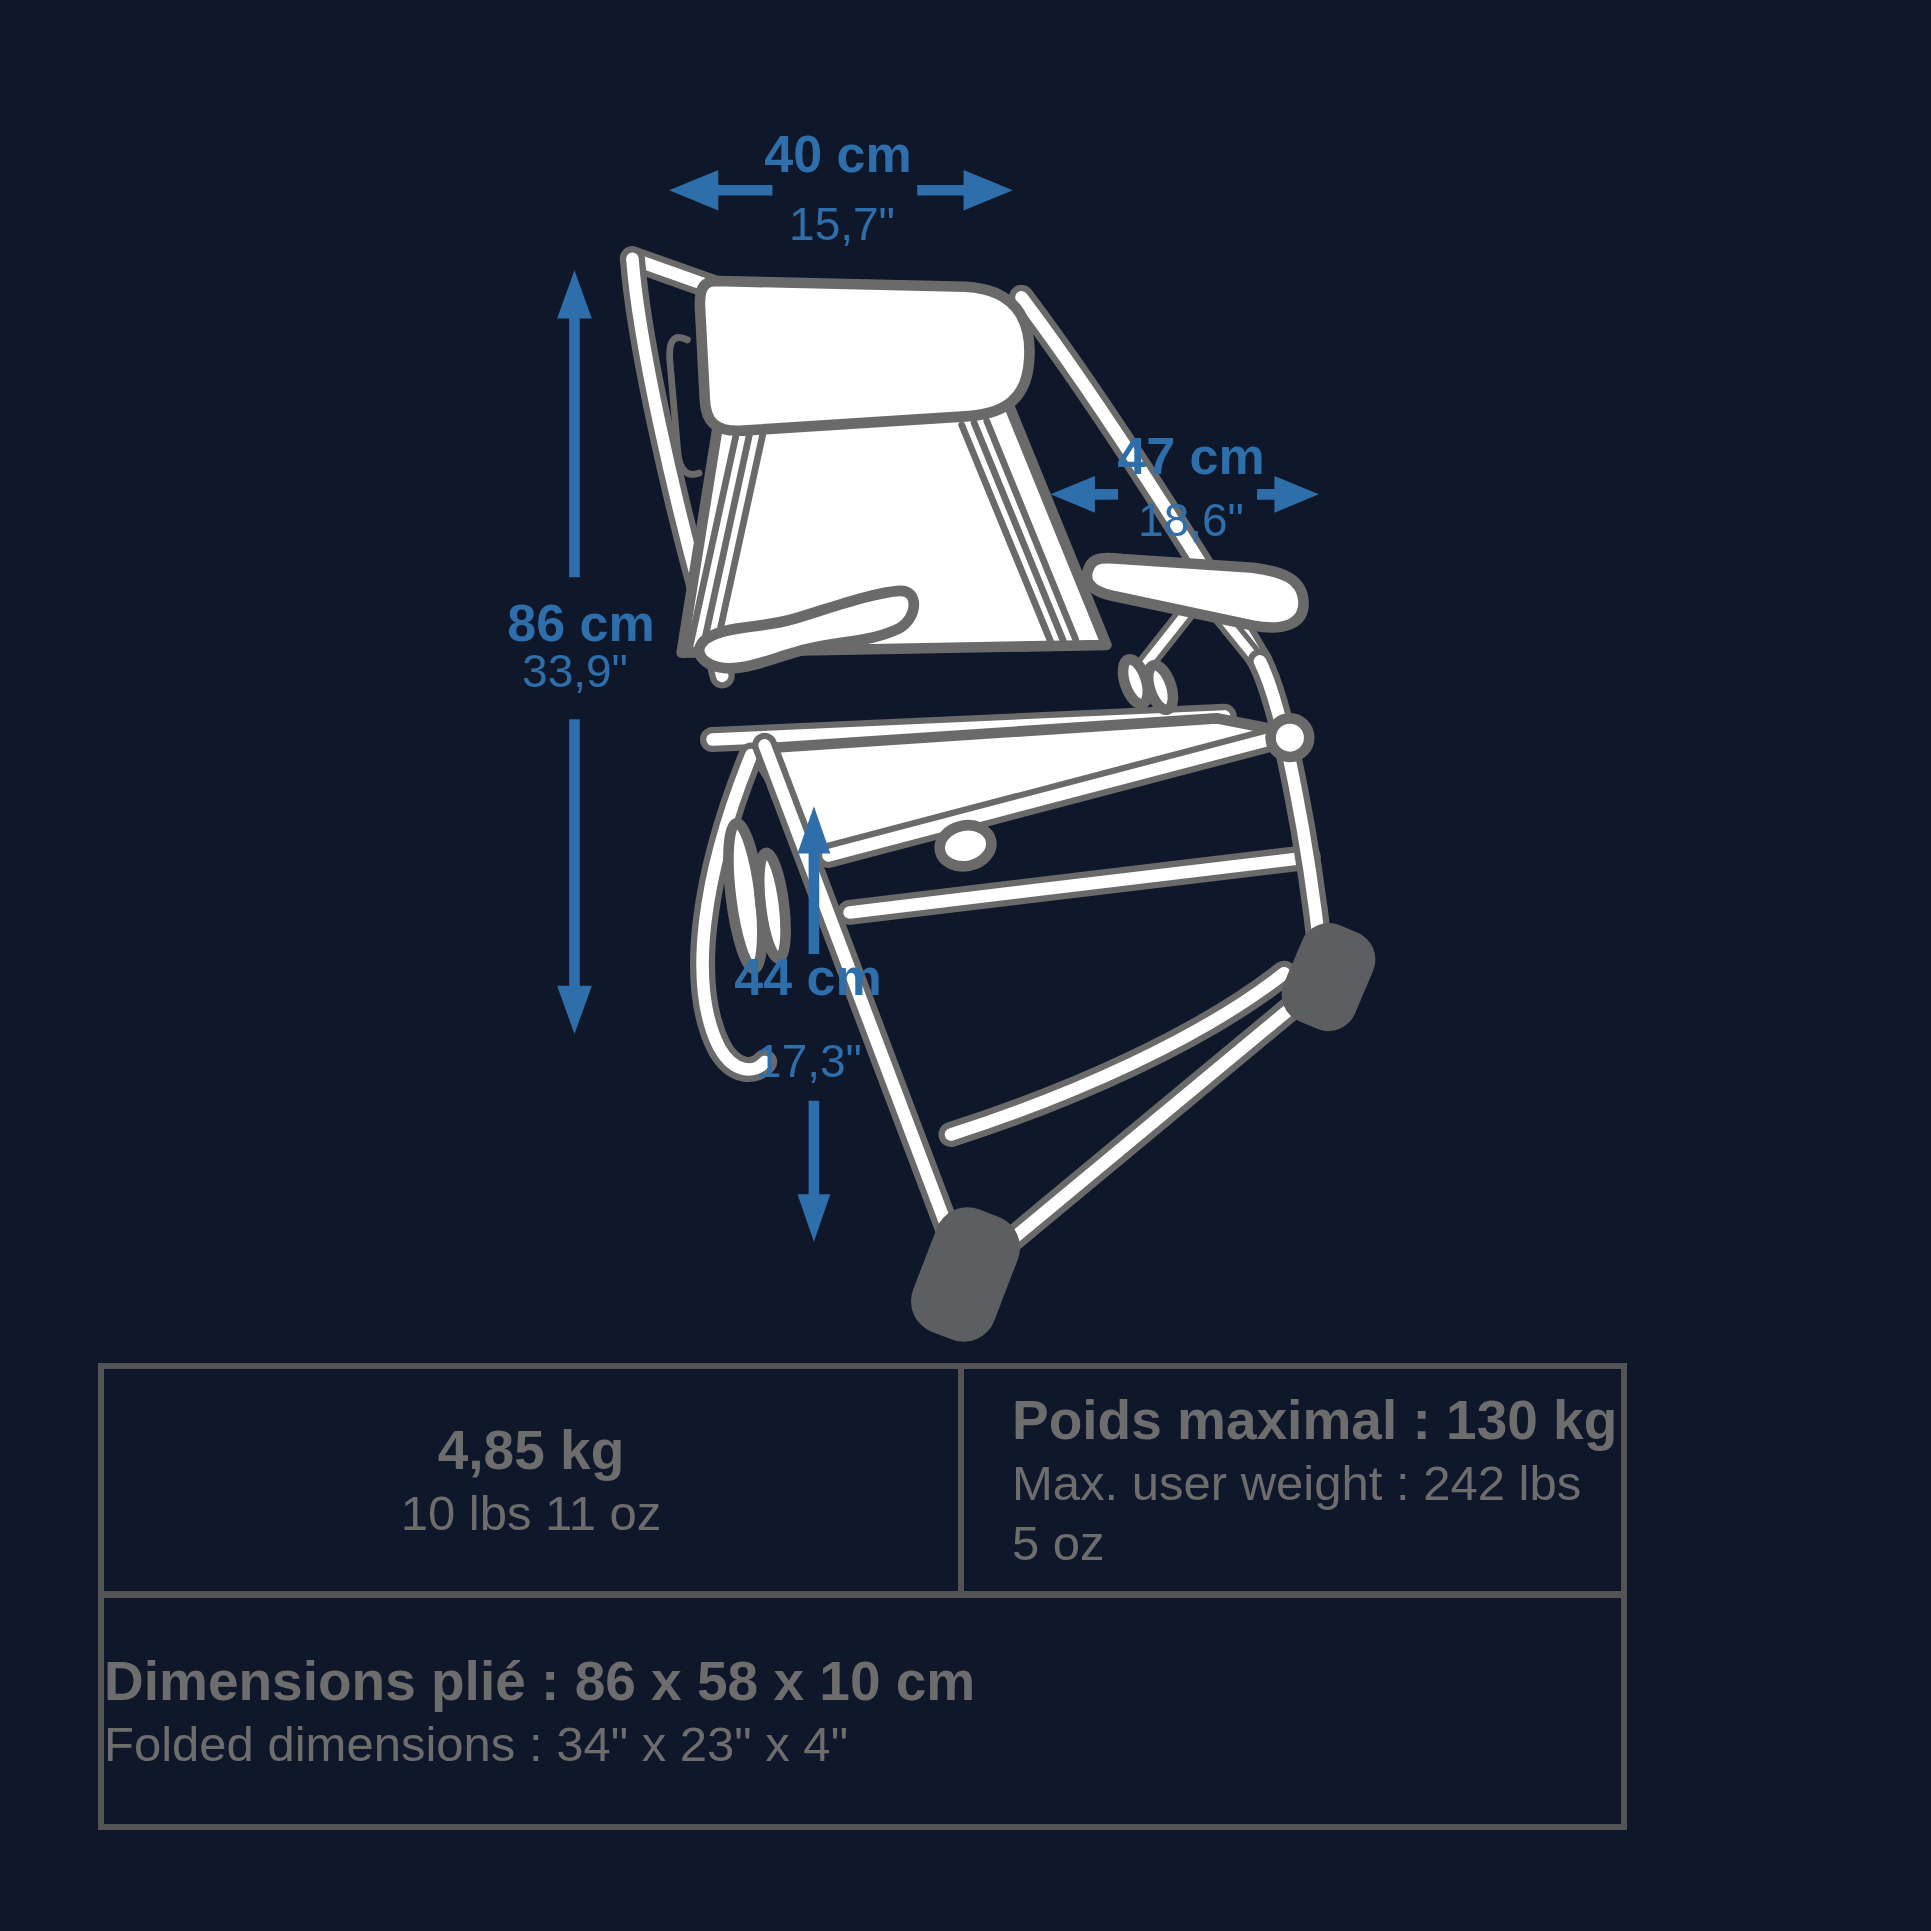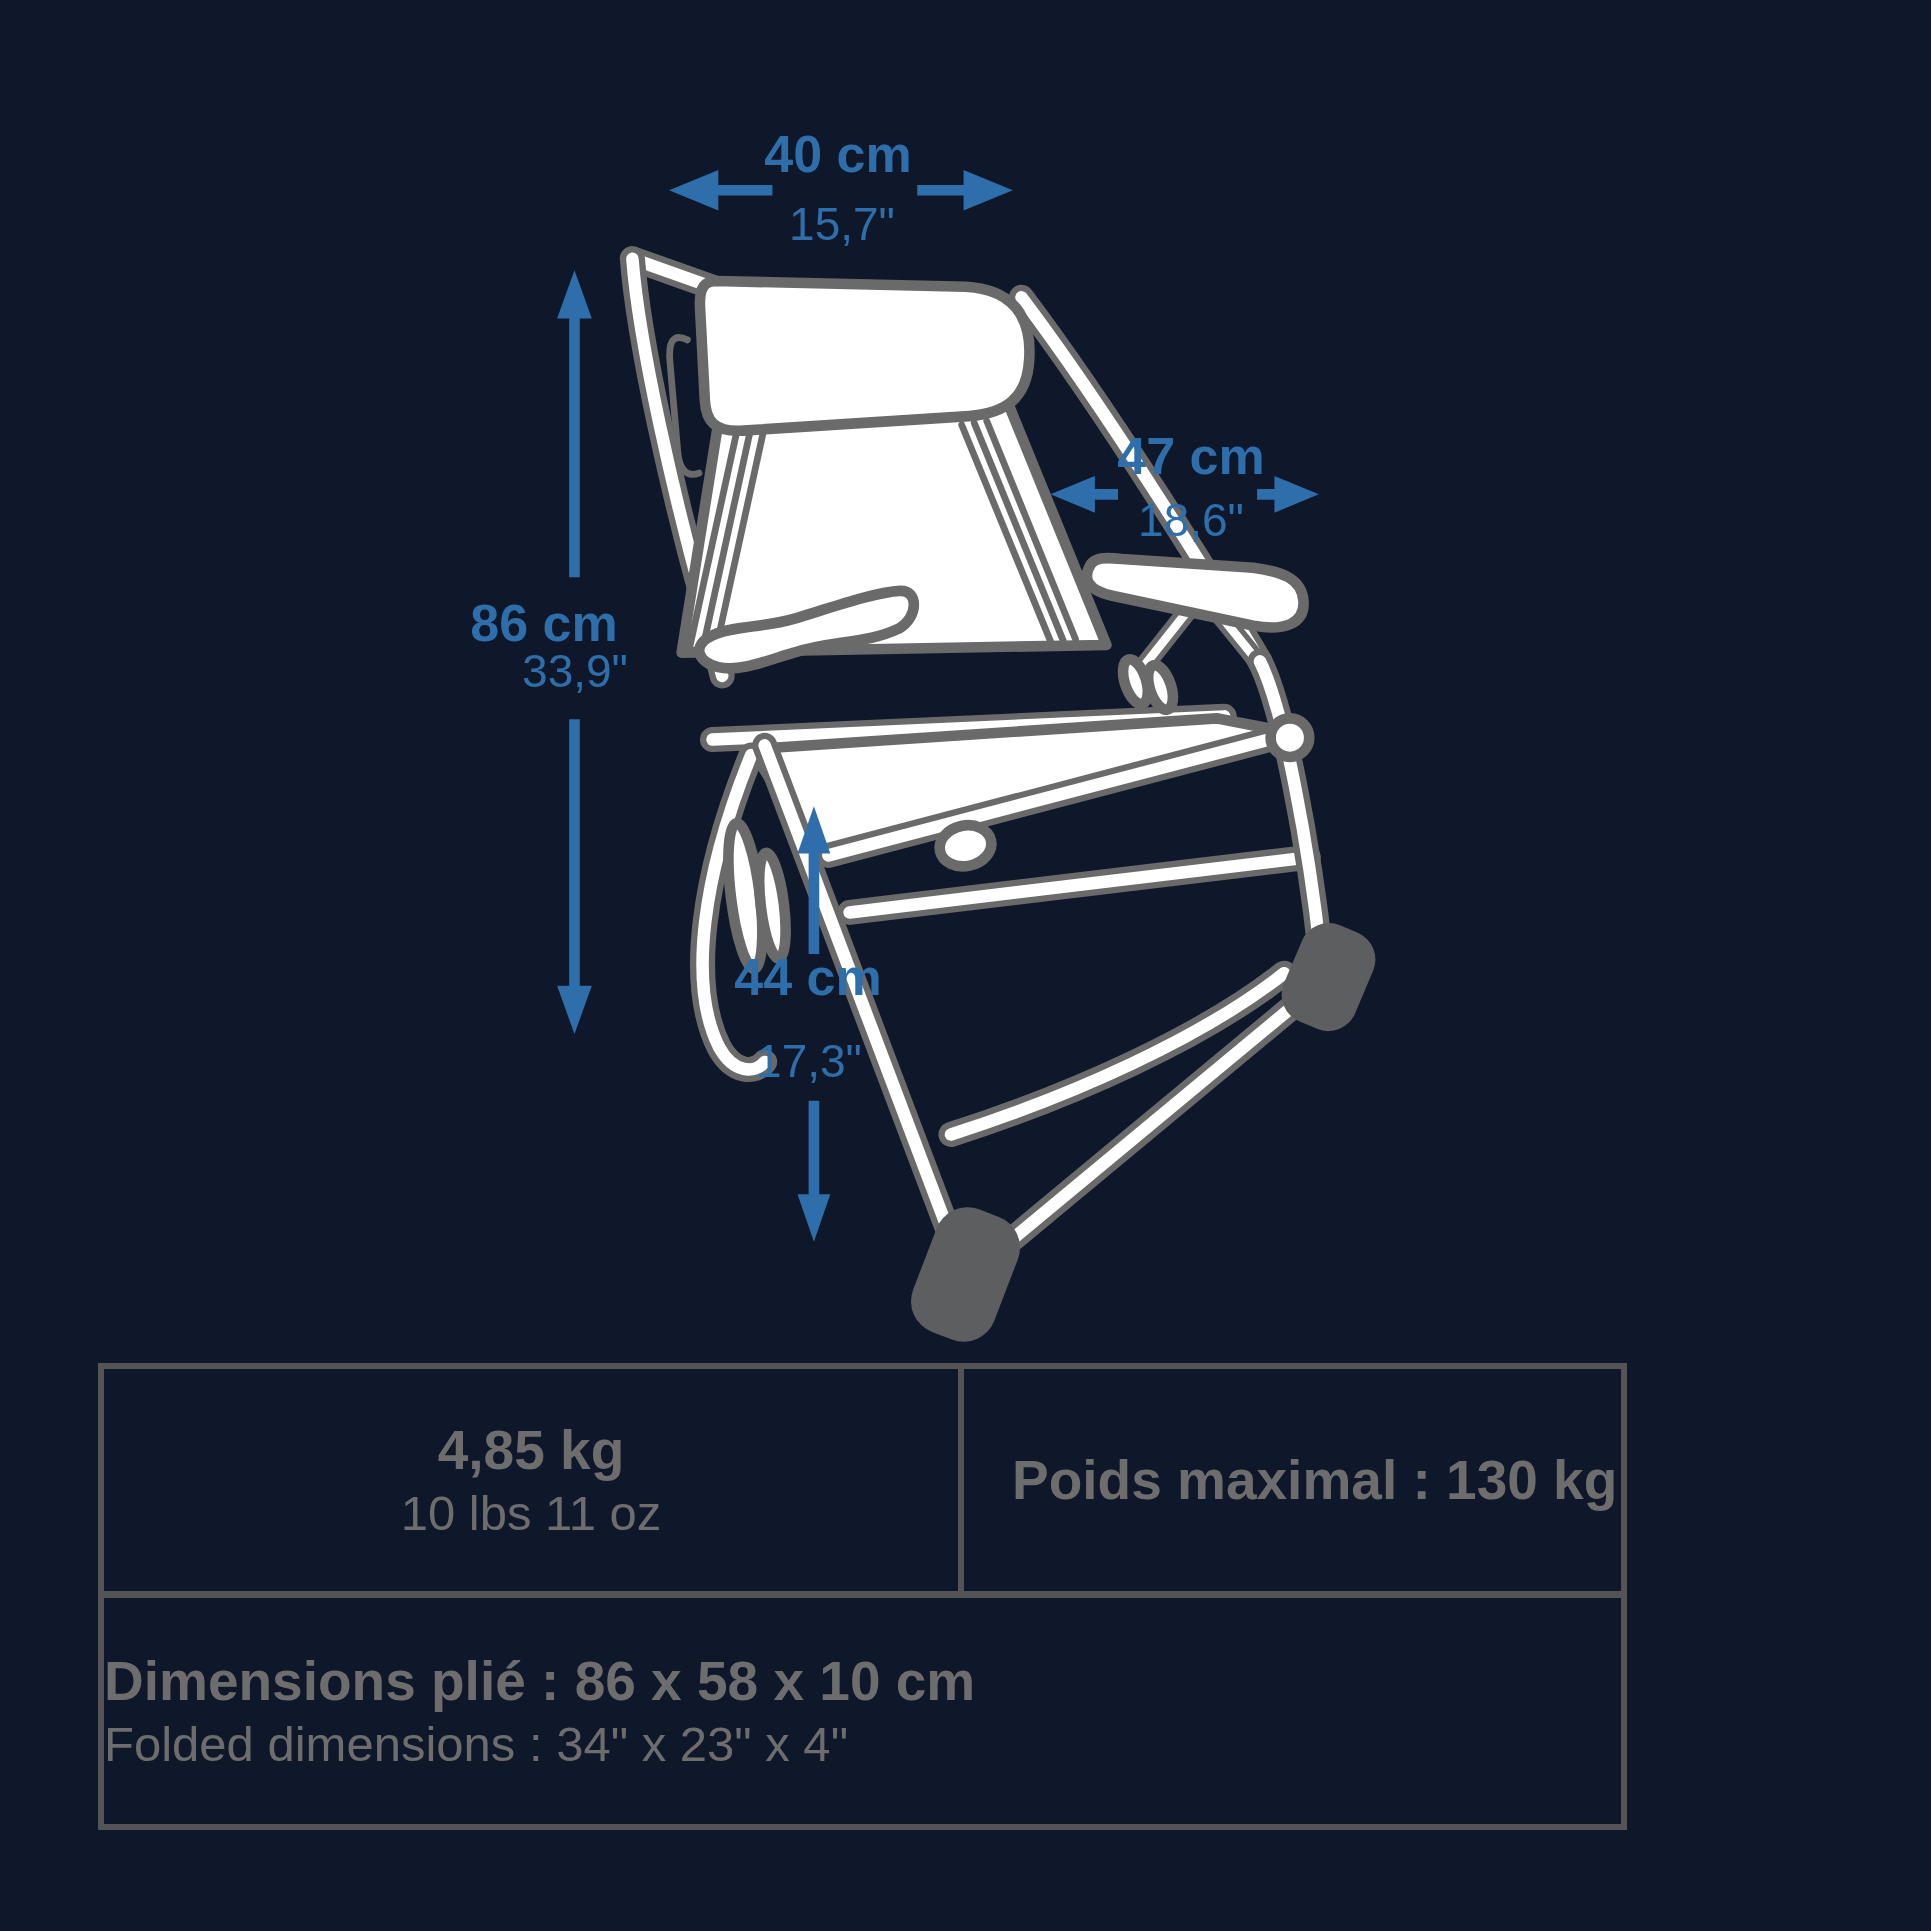--- a/index.html
+++ b/index.html
@@ -136,34 +136,35 @@
     <path class="arrow-line" d="M 843,1140 L 843,1244"></path>
     <polygon class="arrow-head" points="843,1286 826,1237 860,1237"></polygon>
   </svg>
 
   <div class="dim dim-metric" style="left:838px;top:154px;">40 cm</div>
   <div class="dim dim-imperial" style="left:842px;top:224px;">15,7"</div>
 
   <div class="dim dim-metric" style="left:1191px;top:456px;">47 cm</div>
   <div class="dim dim-imperial" style="left:1191px;top:520px;">18,6"</div>
 
-  <div class="dim dim-metric" style="left:544px;top:623px;">86 cm</div>
+  <div class="dim dim-metric" style="left:581px;top:623px;">86 cm</div>
   <div class="dim dim-imperial" style="left:575px;top:671px;">33,9"</div>
 
   <div class="dim dim-metric" style="left:808px;top:977px;">44 cm</div>
   <div class="dim dim-imperial" style="left:809px;top:1061px;">17,3"</div>
 
   <div id="spec-table">
     <div id="spec-row-top">
       <div id="spec-cell-weight">
         <div class="spec-main">4,85 kg</div>
         <div class="spec-sub">10 lbs 11 oz</div>
       </div>
       <div id="spec-cell-maxweight">
         <div class="spec-main">Poids maximal : 130 kg</div>
+        <div class="spec-sub">Max. user weight : 242 lbs 5 oz</div>
       </div>
     </div>
     <div id="spec-row-bottom">
       <div class="spec-main">Dimensions plié : 86 x 58 x 10 cm</div>
       <div class="spec-sub">Folded dimensions : 34" x 23" x 4"</div>
     </div>
   </div>
 
 </div>
 

